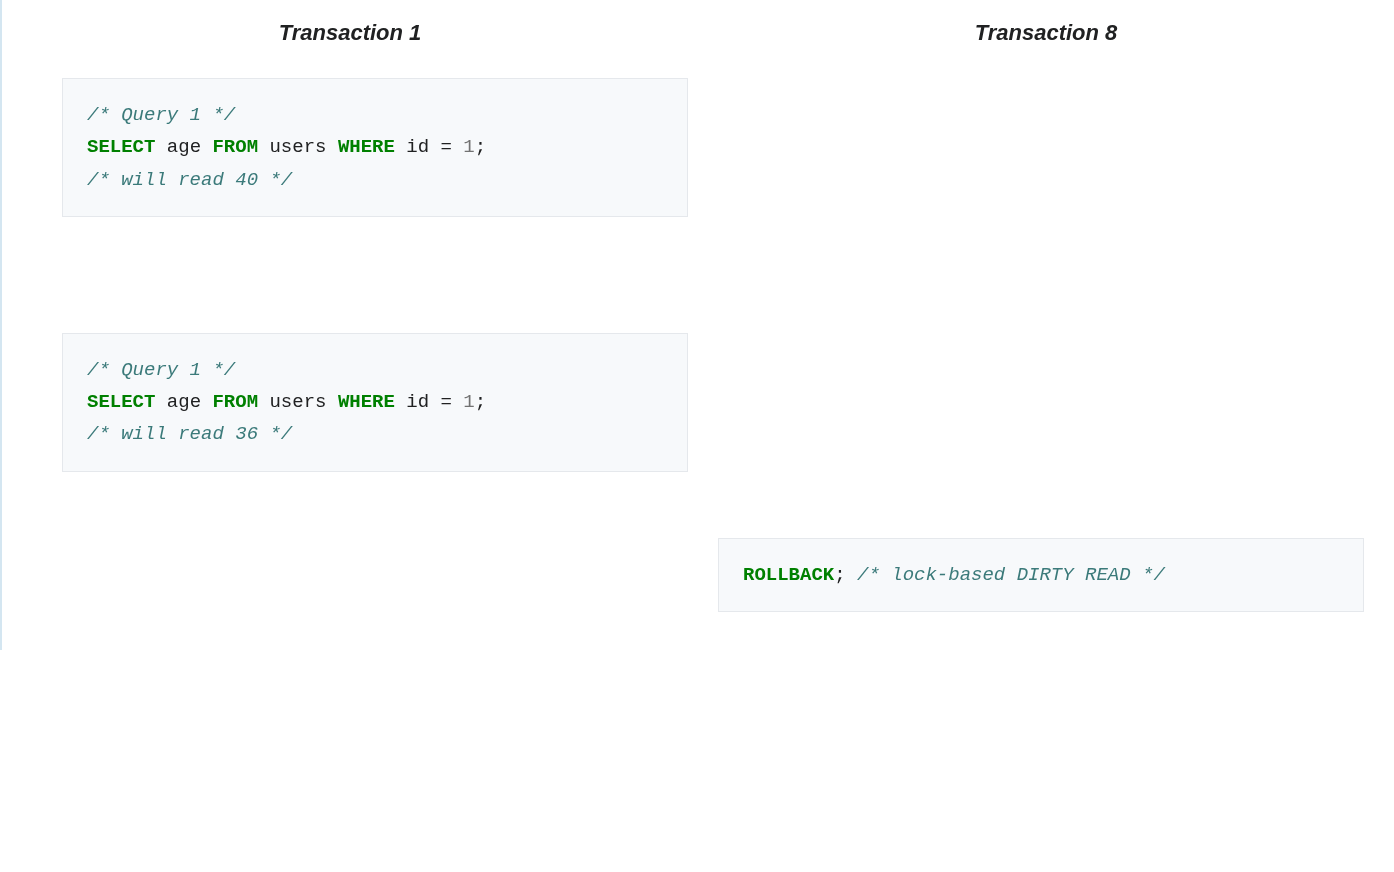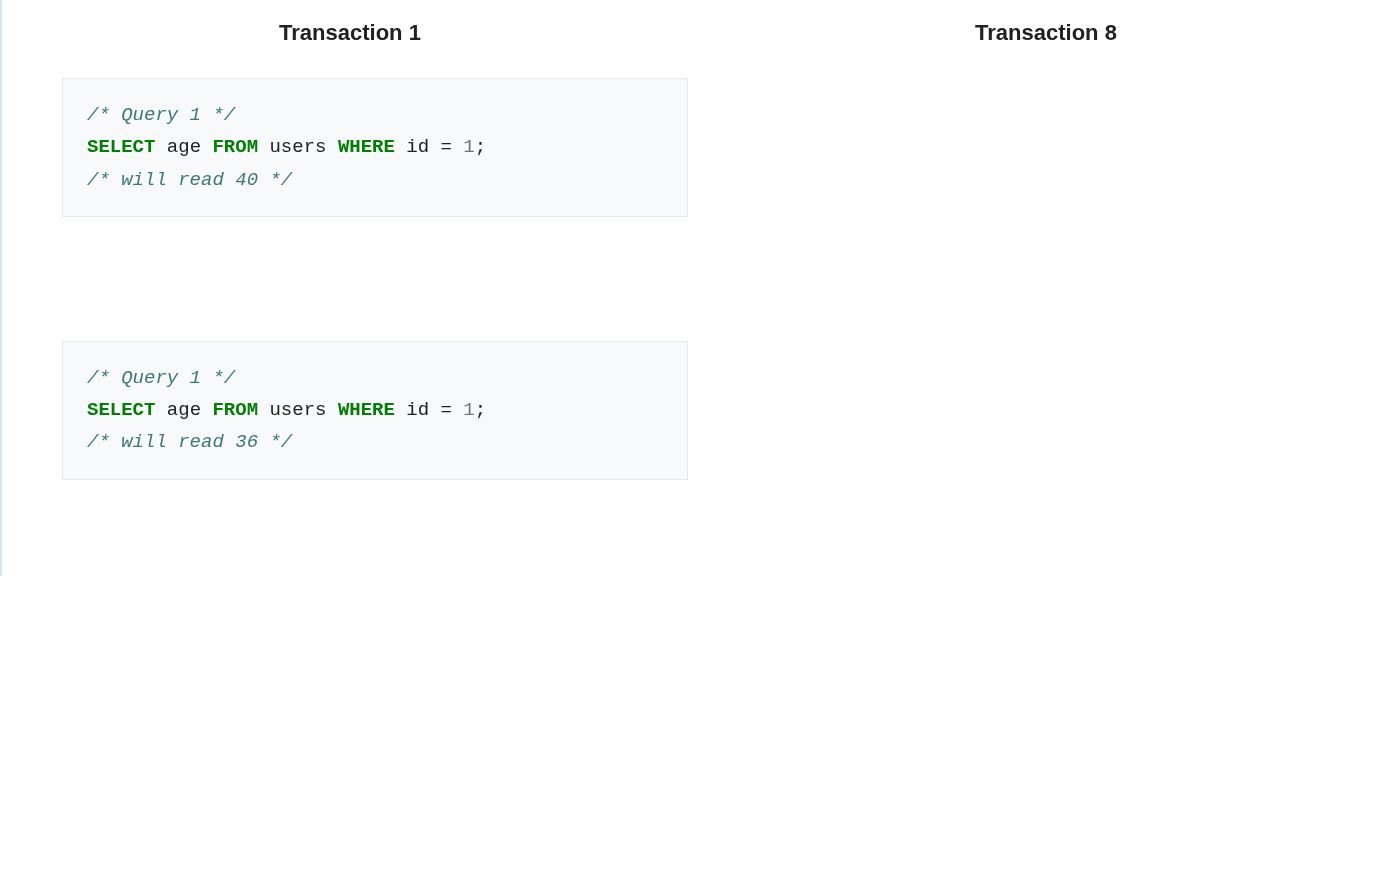--- a/index.html
+++ b/index.html
@@ -16,30 +16,31 @@
     table.tx-table {
       width: 100%;
       border-collapse: collapse;
     }
     table.tx-table th {
       font-weight: 600;
       font-size: 22px;
       color: #202122;
       text-align: center;
       padding: 20px 10px 24px;
+      font-style: italic;
     }
     table.tx-table td {
       vertical-align: top;
       width: 50%;
       padding: 8px 10px;
     }
     pre.codeblock {
       background: #f7f9fb;
       border: 1px solid #e5e8ec;
-      margin: 0 0 8px 50px;
+      margin: 0 0 0 50px;
       padding: 20px 24px;
       font-family: Menlo, Consolas, "Courier New", monospace;
       font-size: 19px;
       line-height: 1.7;
       color: #202122;
       white-space: pre;
       overflow: hidden;
     }
     td.col2 pre.codeblock { margin-left: 10px; margin-right: 20px; }
     .cm { color: #3b7a7a; font-style: italic; }
@@ -77,15 +78,21 @@
           <td class="col1">
             <pre class="codeblock"><span class="cm">/* Query 1 */</span>
 <span class="kw">SELECT</span> age <span class="kw">FROM</span> users <span class="kw">WHERE</span> id = <span class="num">1</span>;
 <span class="cm">/* will read 36 */</span></pre>
           </td>
           <td class="col2"></td>
         </tr>
         <tr class="gap-row">
           <td colspan="2"></td>
         </tr>
+        <tr>
+          <td class="col1"></td>
+          <td class="col2">
+            <pre class="codeblock"><span class="kw">ROLLBACK</span>; <span class="cm">/* lock-based DIRTY READ */</span></pre>
+          </td>
+        </tr>
       </tbody>
   </table>
 </div>
 
 </body></html>

